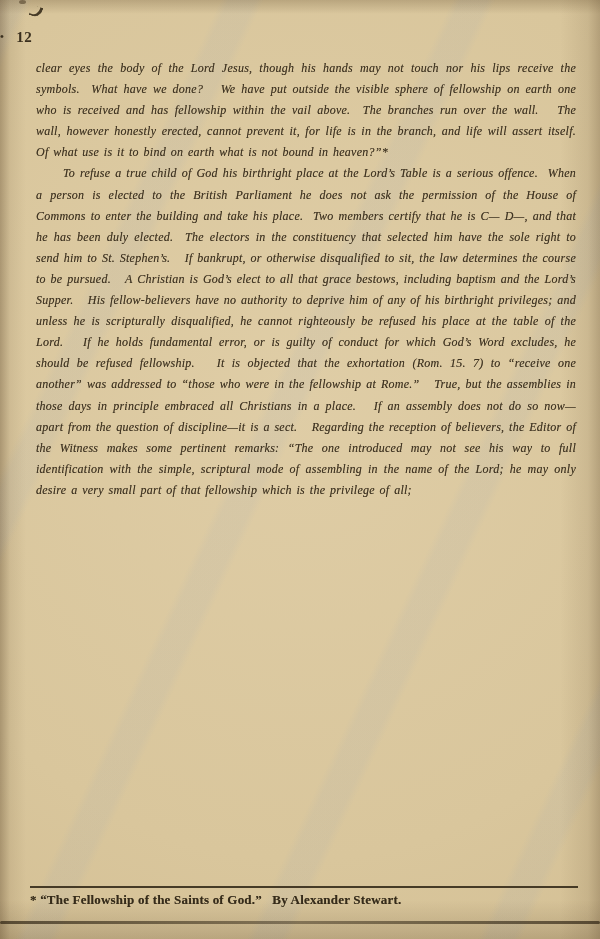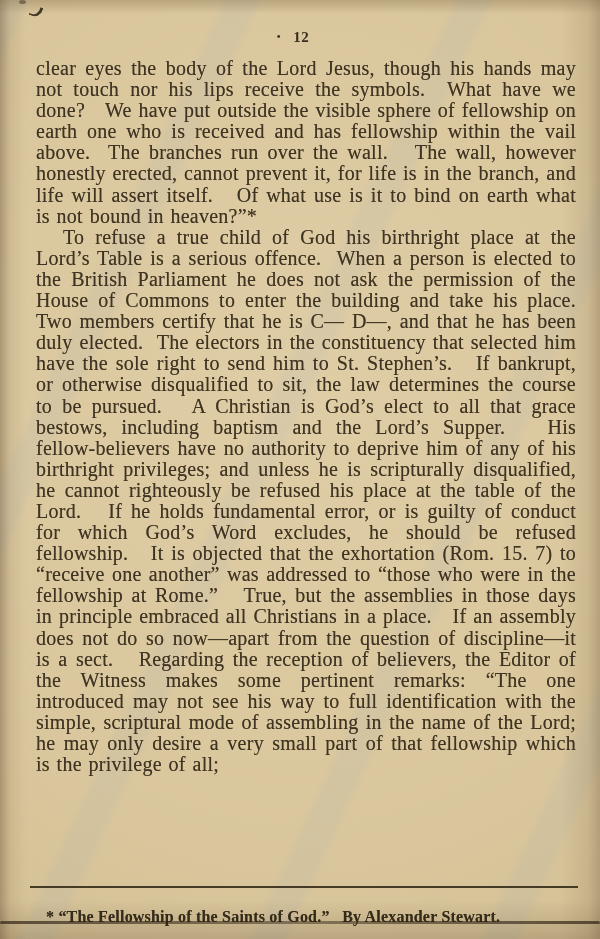--- a/index.html
+++ b/index.html
@@ -50,68 +50,68 @@
     position: absolute; left: 19px; top: 0px;
     width: 7px; height: 4px;
     background: #4a3b22;
     border-radius: 50%;
     opacity: 0.55;
   }
 
   .page-header {
     position: absolute;
     top: 29px; left: 0; right: 14px;
-    text-align: center;
     font-weight: bold;
     font-size: 15px;
     letter-spacing: 0.5px;
     color: #3a2f1e;
   }
   .page-header .ornament {
     font-size: 11px;
     margin-right: 12px;
     vertical-align: 2px;
   }
 
   .body-text {
     position: absolute;
     left: 36px;
     width: 540px;
     top: 58px;
   }
   p.para {
     margin: 0;
-    font-size: 20px;
+    font-size: 12px;
     line-height: 21.1px;
     text-align: justify;
     white-space: pre-wrap;
     letter-spacing: 0.25px;
     word-spacing: 1.5px;
     color: #3f3423;
     text-shadow: 0 0 0.5px rgba(62,48,26,0.55);
+    font-style: italic;
   }
   p.para.indented {
     text-indent: 27px;
     margin-top: 0;
   }
 
   .footnote-rule {
     position: absolute;
     left: 30px; right: 22px;
     top: 886px;
     height: 2px;
     background: #352b1a;
     opacity: 0.9;
   }
   .footnote {
     position: absolute;
     left: 30px; right: 22px;
     top: 892px;
-    margin: 16px;
-    font-size: 16px;
+    margin: 0;
+    font-size: 13px;
     font-weight: bold;
     letter-spacing: 0.2px;
     white-space: pre-wrap;
     color: #352b1a;
     text-shadow: 0 0 0.4px rgba(53,43,26,0.5);
   }
 
   .bottom-edge {
     position: absolute;
     left: 0; right: 0;

